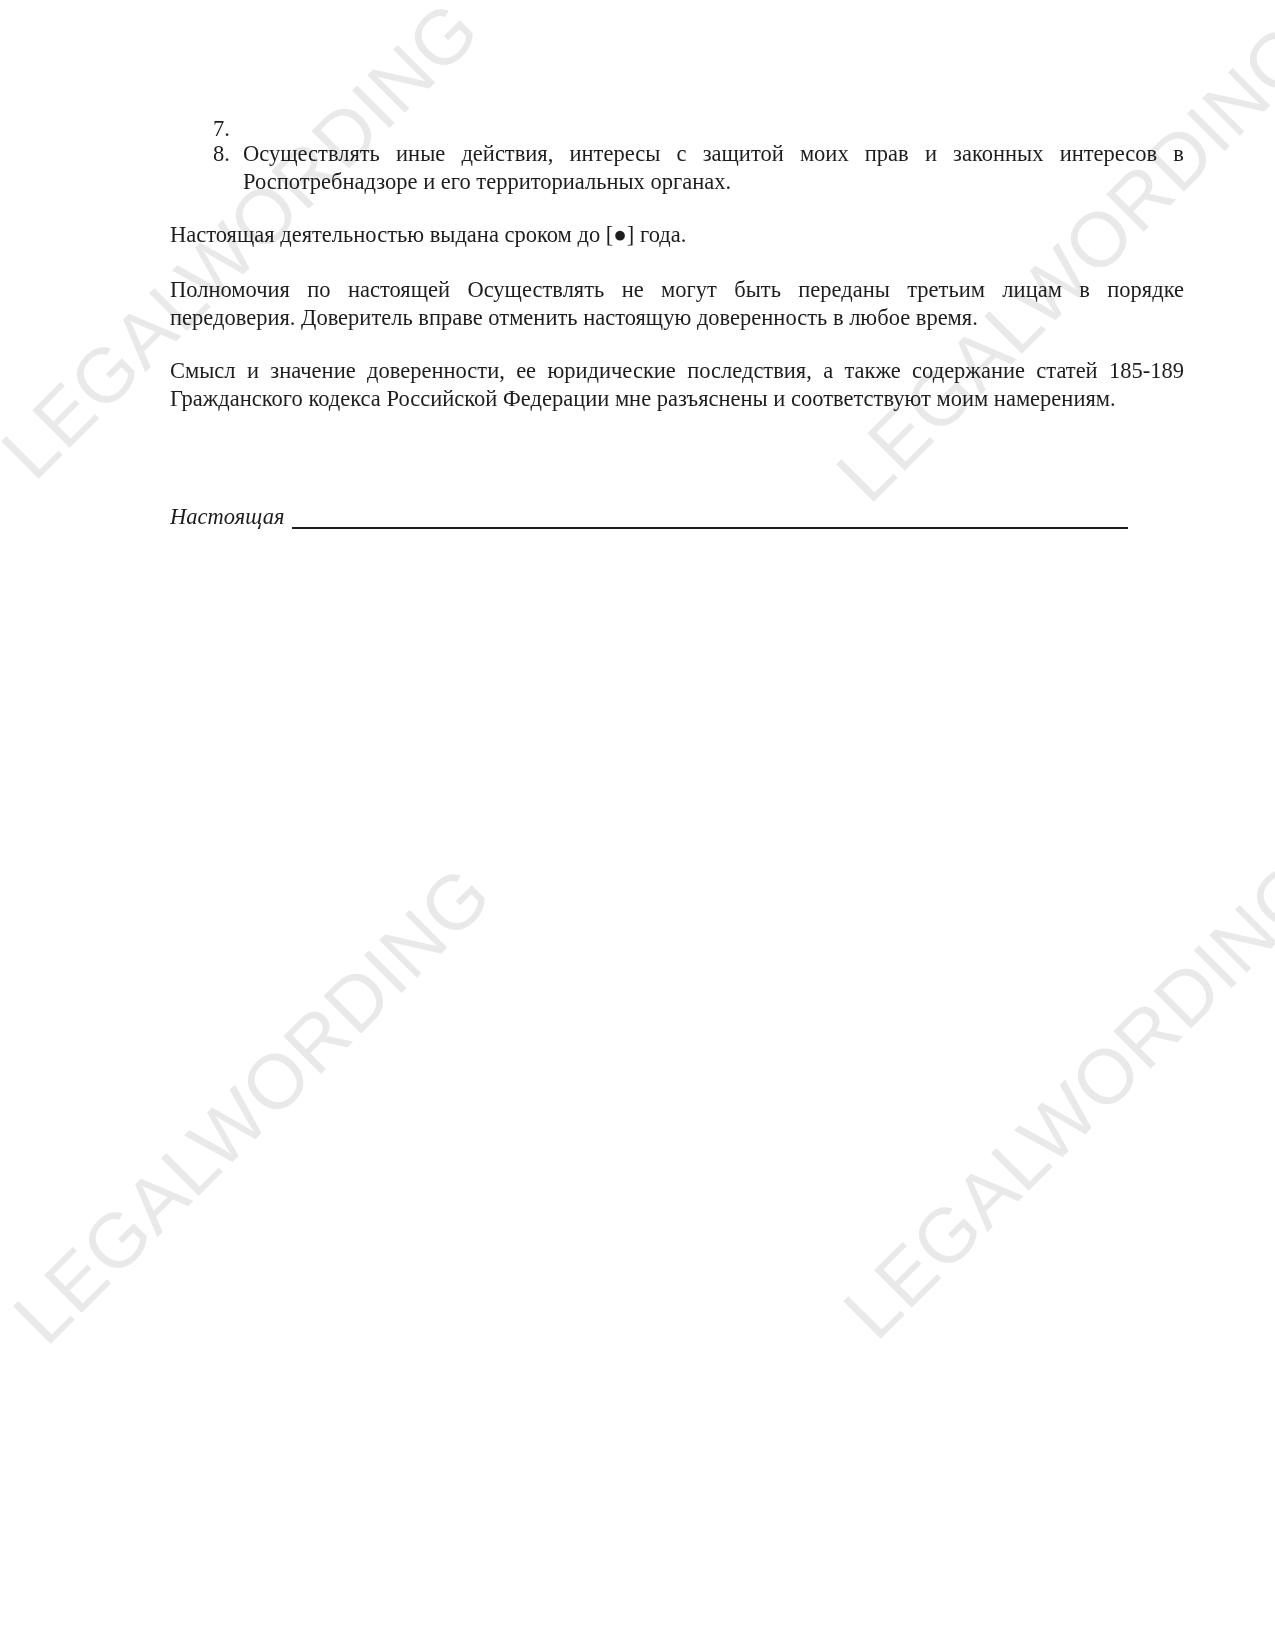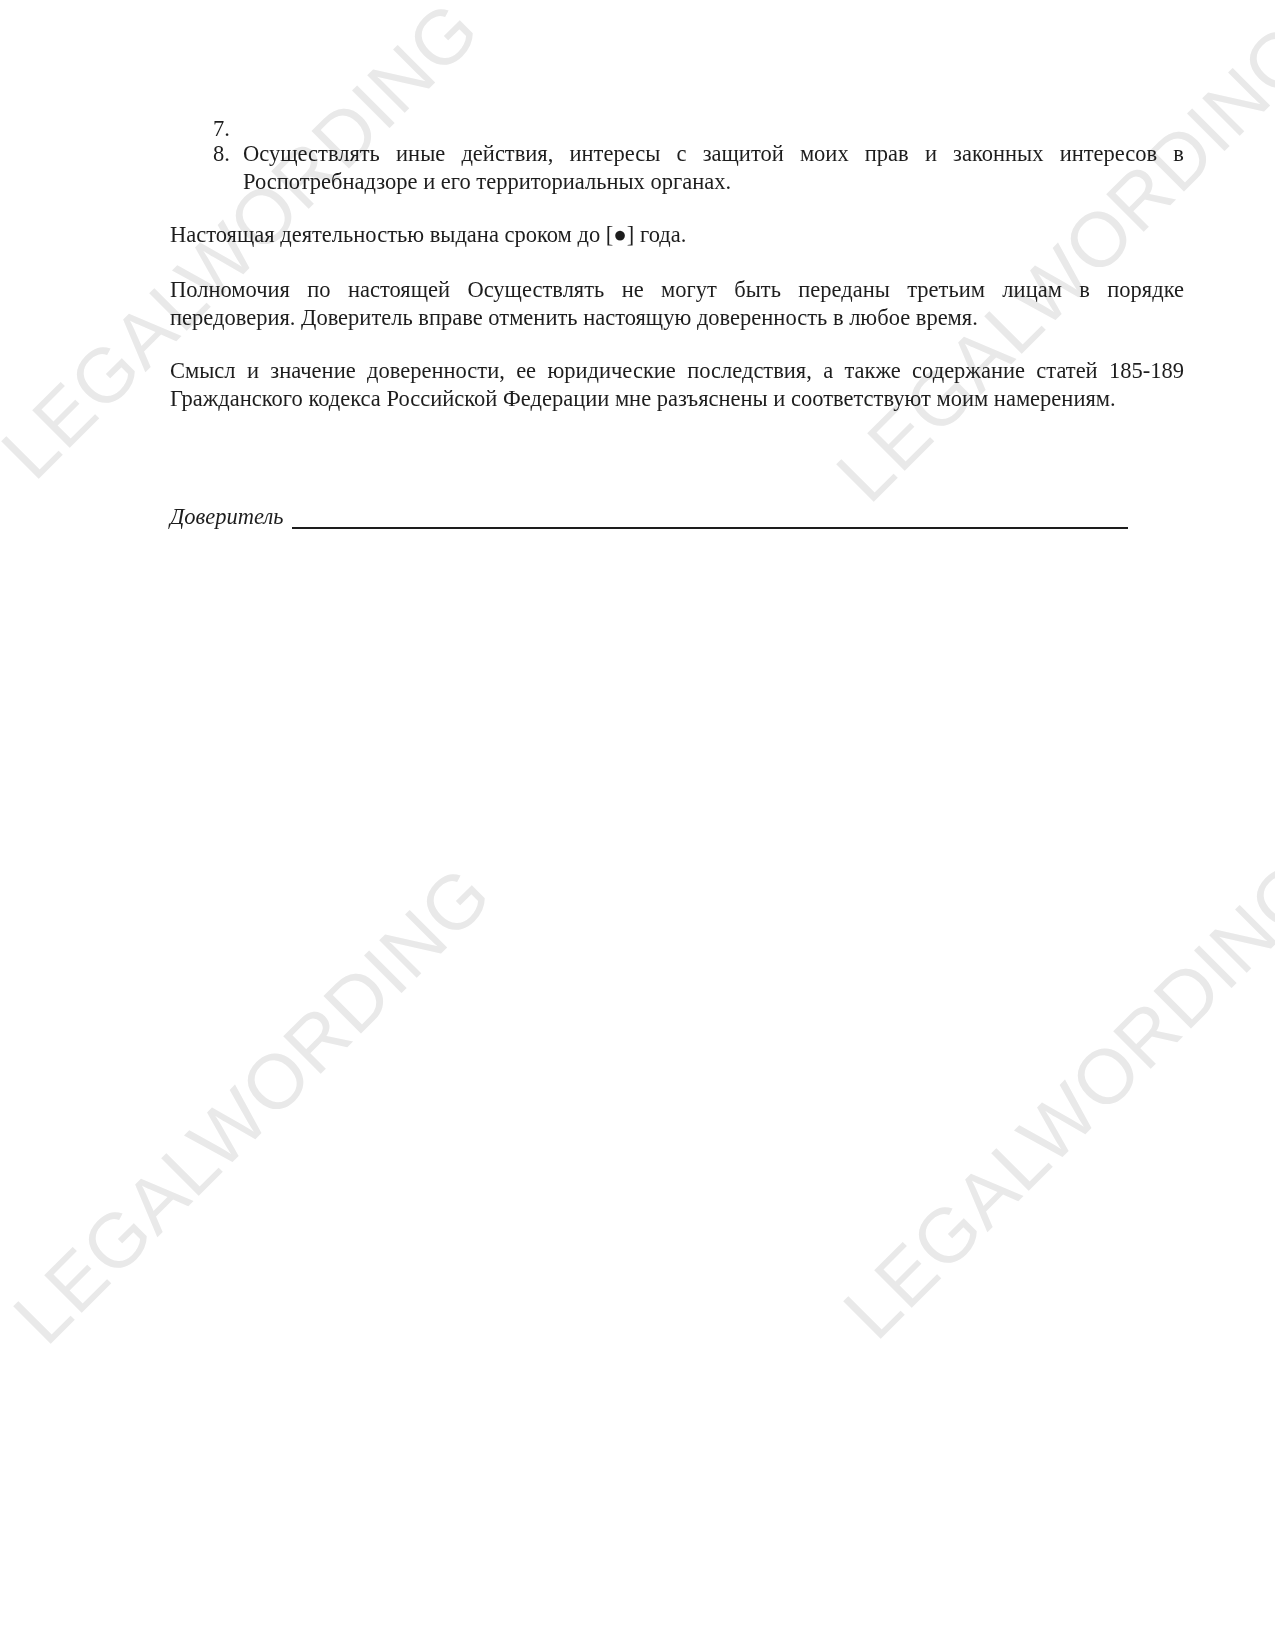--- a/index.html
+++ b/index.html
@@ -93,16 +93,16 @@
     <span>Осуществлять иные действия, интересы с защитой моих прав и законных интересов в Роспотребнадзоре и его территориальных органах.</span>
   </div>
 
   <p class="para gap-lg">Настоящая деятельностью выдана сроком до [●] года.</p>
 
   <p class="para">Полномочия по настоящей Осуществлять не могут быть переданы третьим лицам в порядке передоверия. Доверитель вправе отменить настоящую доверенность в любое время.</p>
 
   <p class="para last">Смысл и значение доверенности, ее юридические последствия, а также содержание статей 185-189 Гражданского кодекса Российской Федерации мне разъяснены и соответствуют моим намерениям.</p>
 
   <div class="signature">
-    <span class="sig-label">Доверитель</span><span class="sig-line"></span>
+    <span class="sig-label">Настоящая</span><span class="sig-line"></span>
   </div>
 
 </div>
 
 </body></html>

